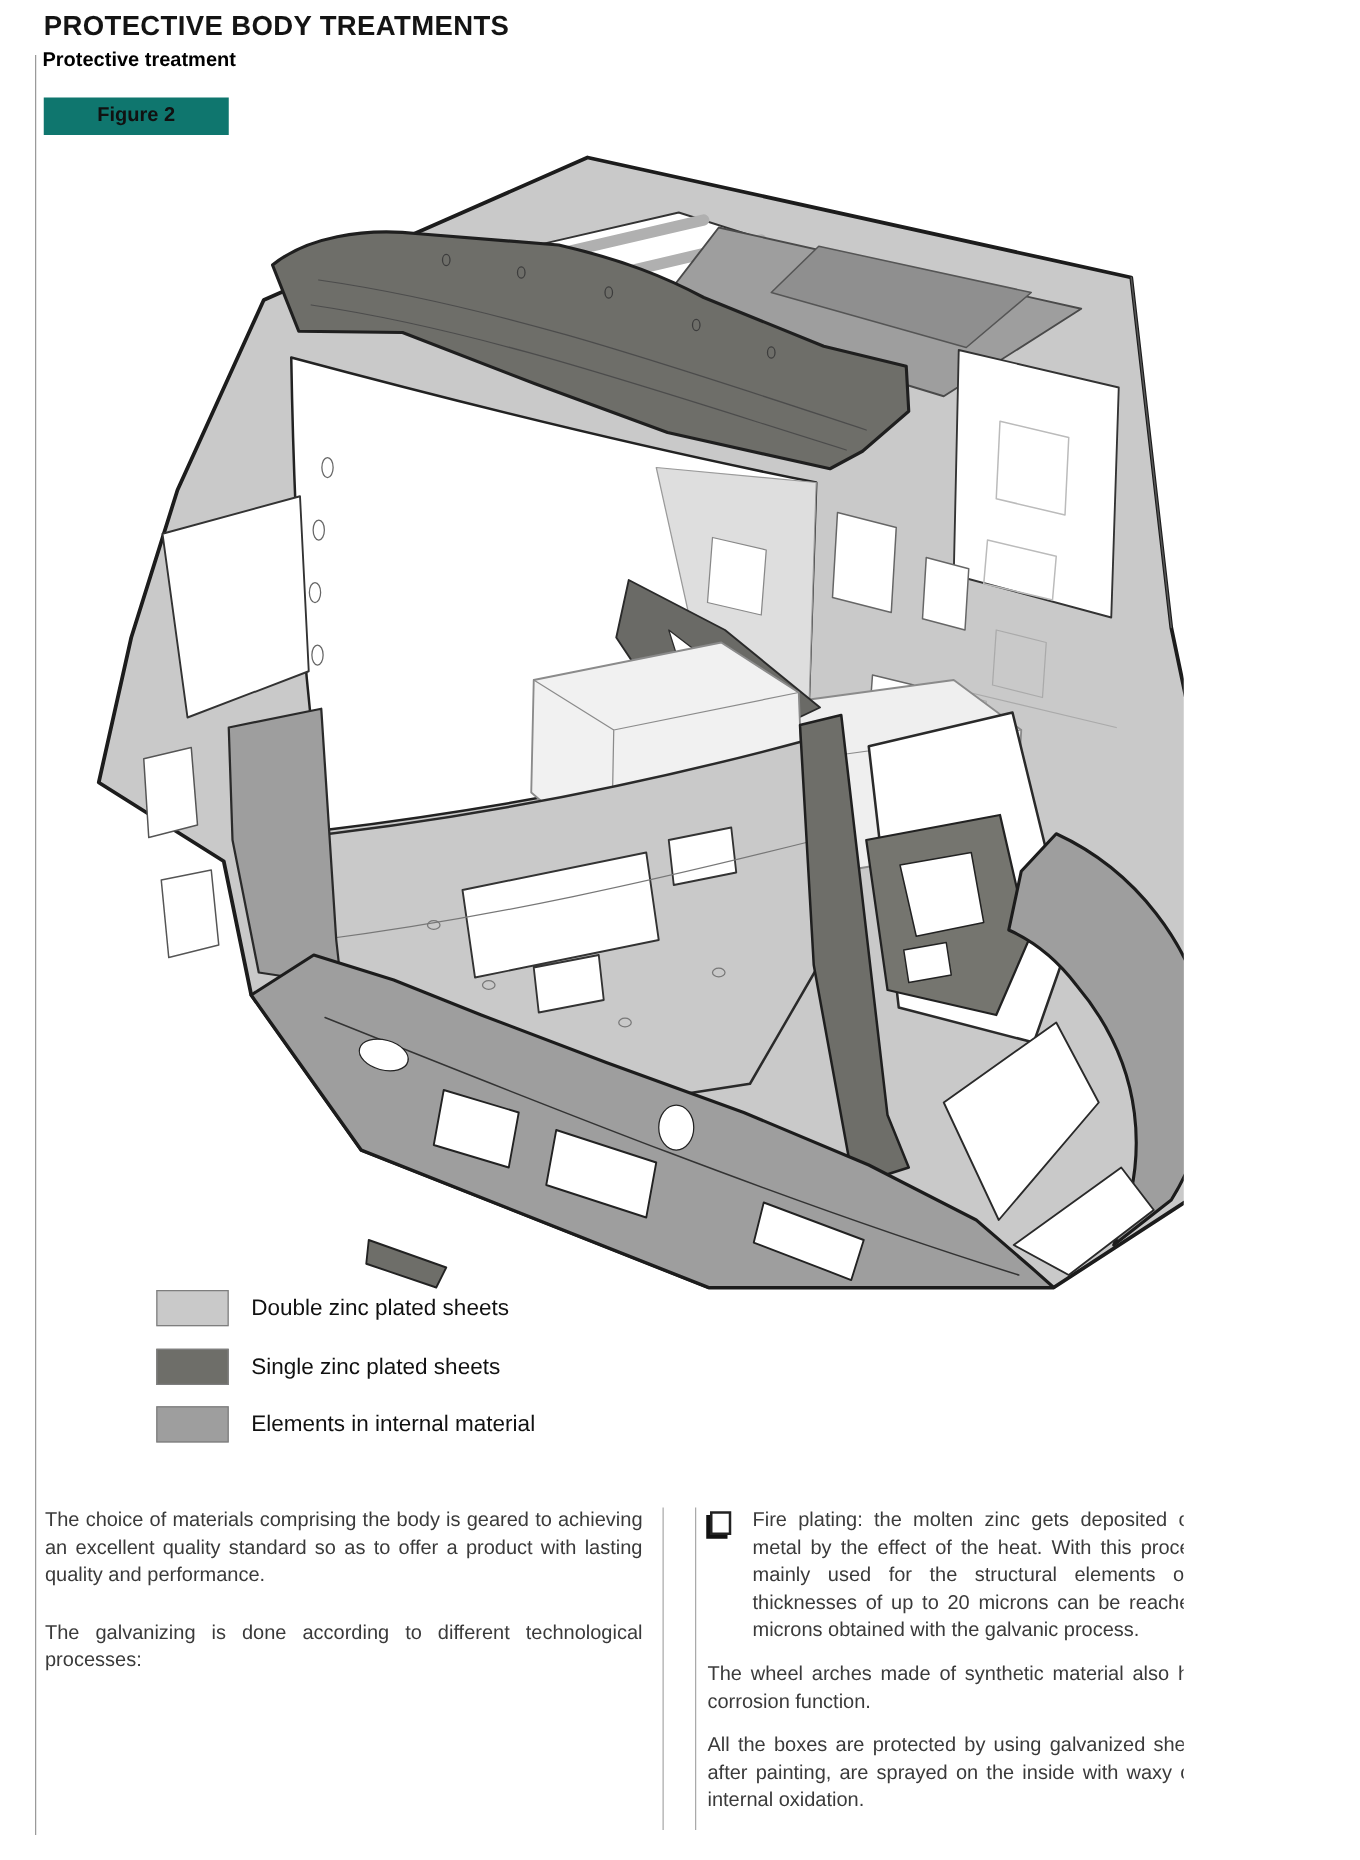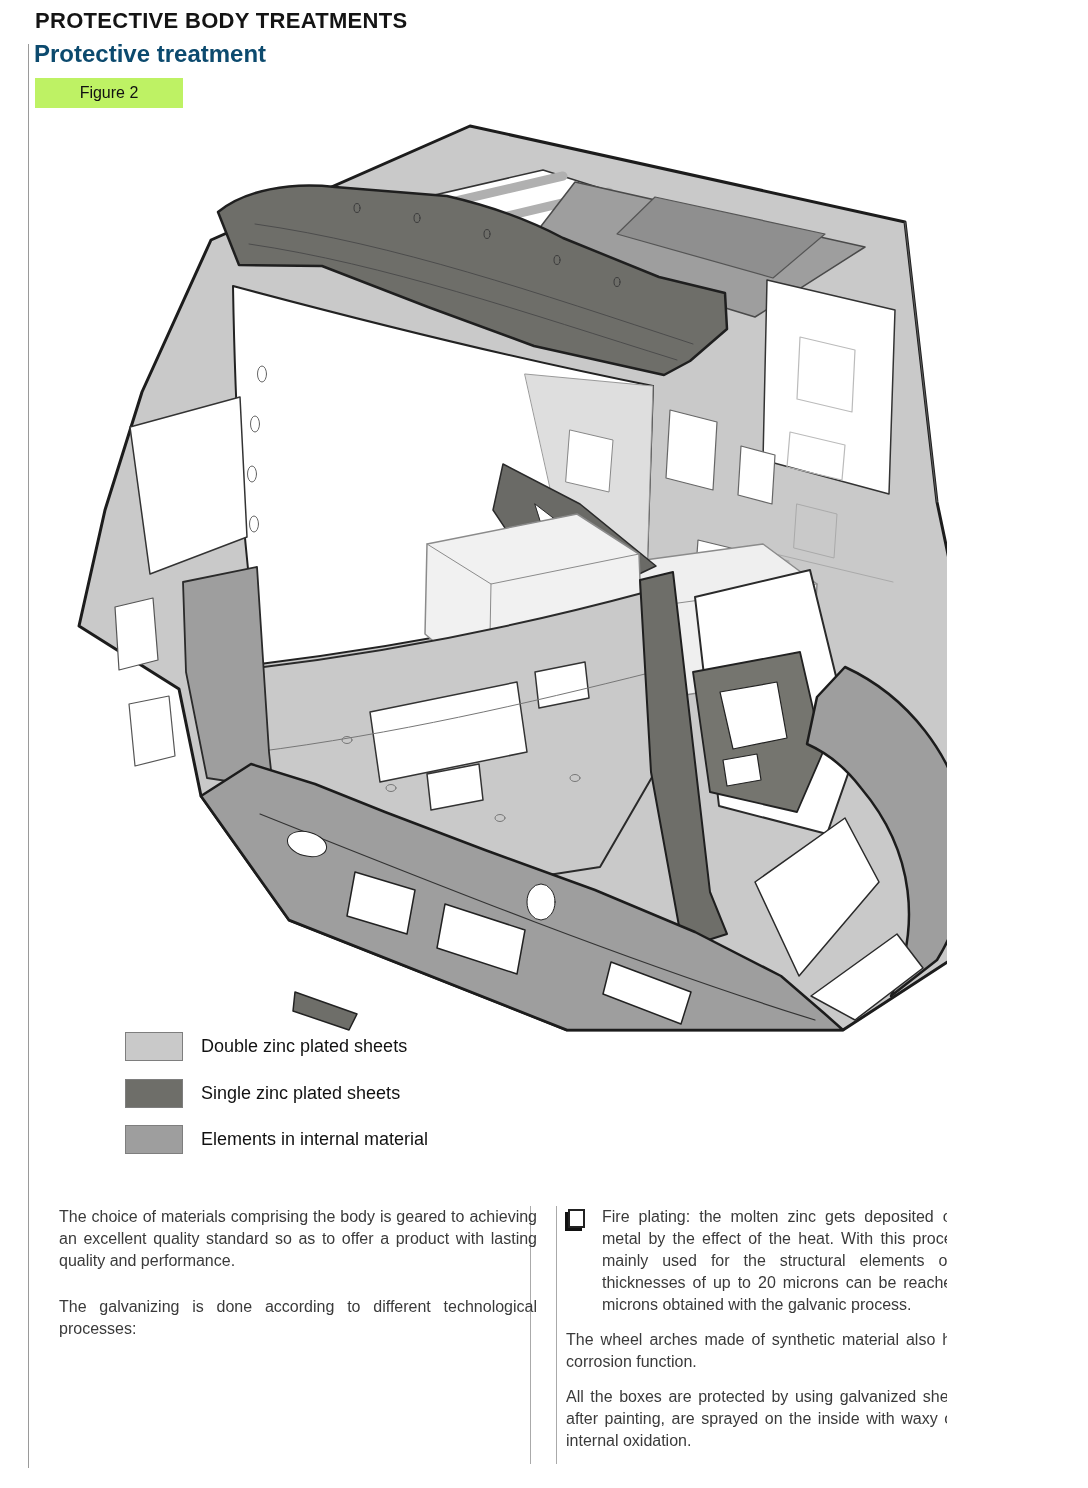--- a/index.html
+++ b/index.html
@@ -1,57 +1,57 @@
 <!DOCTYPE html>
 <html><head>
 <meta charset="utf-8">
 <style>
   html,body{margin:0;padding:0;background:#fff;}
   .page{position:relative;width:947px;height:1488px;background:#ffffff;
         font-family:"Liberation Sans",sans-serif;color:#3a3a3a;overflow:hidden;}
   .page-title{position:absolute;left:35px;top:8px;font-size:22px;font-weight:700;
               color:#141414;letter-spacing:.3px;margin:0;}
-  .page-subtitle{position:absolute;left:34px;top:40px;font-size:24px;font-weight:700;
-                 color:#0c4a6e;margin:0;}
+  .page-subtitle{position:absolute;left:34px;top:40px;font-size:16px;font-weight:700;
+                 color:#000000;margin:0;}
   .vrule{position:absolute;width:1px;background:#9a9a9a;}
   .rule-left{left:28px;top:44px;height:1424px;}
   .rule-right{left:1046px;top:44px;height:1424px;}
   .rule-colL{left:530px;top:1206px;height:258px;background:#aaa;}
   .rule-colR{left:556px;top:1206px;height:258px;background:#aaa;}
   .figure-tag{position:absolute;left:35px;top:78px;width:148px;height:30px;
               font-size:16px;line-height:30px;text-align:center;color:#111;}
   .figure-area{position:absolute;left:55px;top:112px;width:990px;height:925px;}
   .legend-row{position:absolute;left:125px;height:29px;display:flex;align-items:center;}
   .swatch{display:inline-block;width:58px;height:29px;border:1px solid #7e7e7e;box-sizing:border-box;}
   .legend-label{margin-left:18px;font-size:18px;color:#111;white-space:nowrap;}
   .fig-code{position:absolute;left:990px;top:1138px;width:46px;height:20px;border:4px solid #22c55e;
             font-size:12.5px;color:#555;text-align:center;line-height:20px;background:#fff;}
   .col{position:absolute;top:1206px;font-size:16px;line-height:22px;text-align:justify;color:#3a3a3a;}
   .col p{margin:0;}
-  .col-left{left:36px;width:478px;margin-left:23px;}
+  .col-left{left:36px;width:478px;}
   .col-right{left:566px;width:474px;}
   .gap24{margin-bottom:24px !important;}
   .gap22{margin-bottom:22px !important;}
   .gap13{margin-bottom:13px !important;}
   .bullet{position:relative;padding-left:36px;}
   .checkbox-icon{position:absolute;left:2px;top:3px;width:13px;height:15px;border:2px solid #222;
                  background:#fff;box-shadow:-3px 3px 0 0 #111;}
 </style>
 </head>
 <body>
 
 <div class="page">
 
   <h1 class="page-title">PROTECTIVE BODY TREATMENTS</h1>
   <h2 class="page-subtitle">Protective treatment</h2>
 
   <div class="vrule rule-left"></div>
   <div class="vrule rule-right"></div>
 
-  <div class="figure-tag" style="background: #bef264;">Figure 2</div>
+  <div class="figure-tag" style="background: #0f766e; font-weight: bold;">Figure 2</div>
 
   <div class="figure-area">
     <svg width="990" height="925" viewBox="0 0 990 925" stroke-linejoin="round" stroke-linecap="round">
 
       <path fill="#c9c9c9" stroke="#1c1c1c" stroke-width="3" d="M415,14 L850,110 L882,390 L916,552 L942,662 L932,762 L897,847 L788,918 L512,918 L234,808 L146,684 L124,577 L24,514 L50,398 L87,280 L156,128 Z"></path>
 
       <path fill="#ffffff" stroke="#333" stroke-width="1.5" d="M306,100 L488,58 L602,94 L592,126 L424,166 L312,126 Z"></path>
       <path fill="none" stroke="#b0b0b0" stroke-width="9" d="M336,104 L508,64 M384,120 L554,80"></path>
 
       <path fill="#9e9e9e" stroke="#4a4a4a" stroke-width="1.5" d="M520,70 L810,135 L700,205 L470,135 Z"></path>

